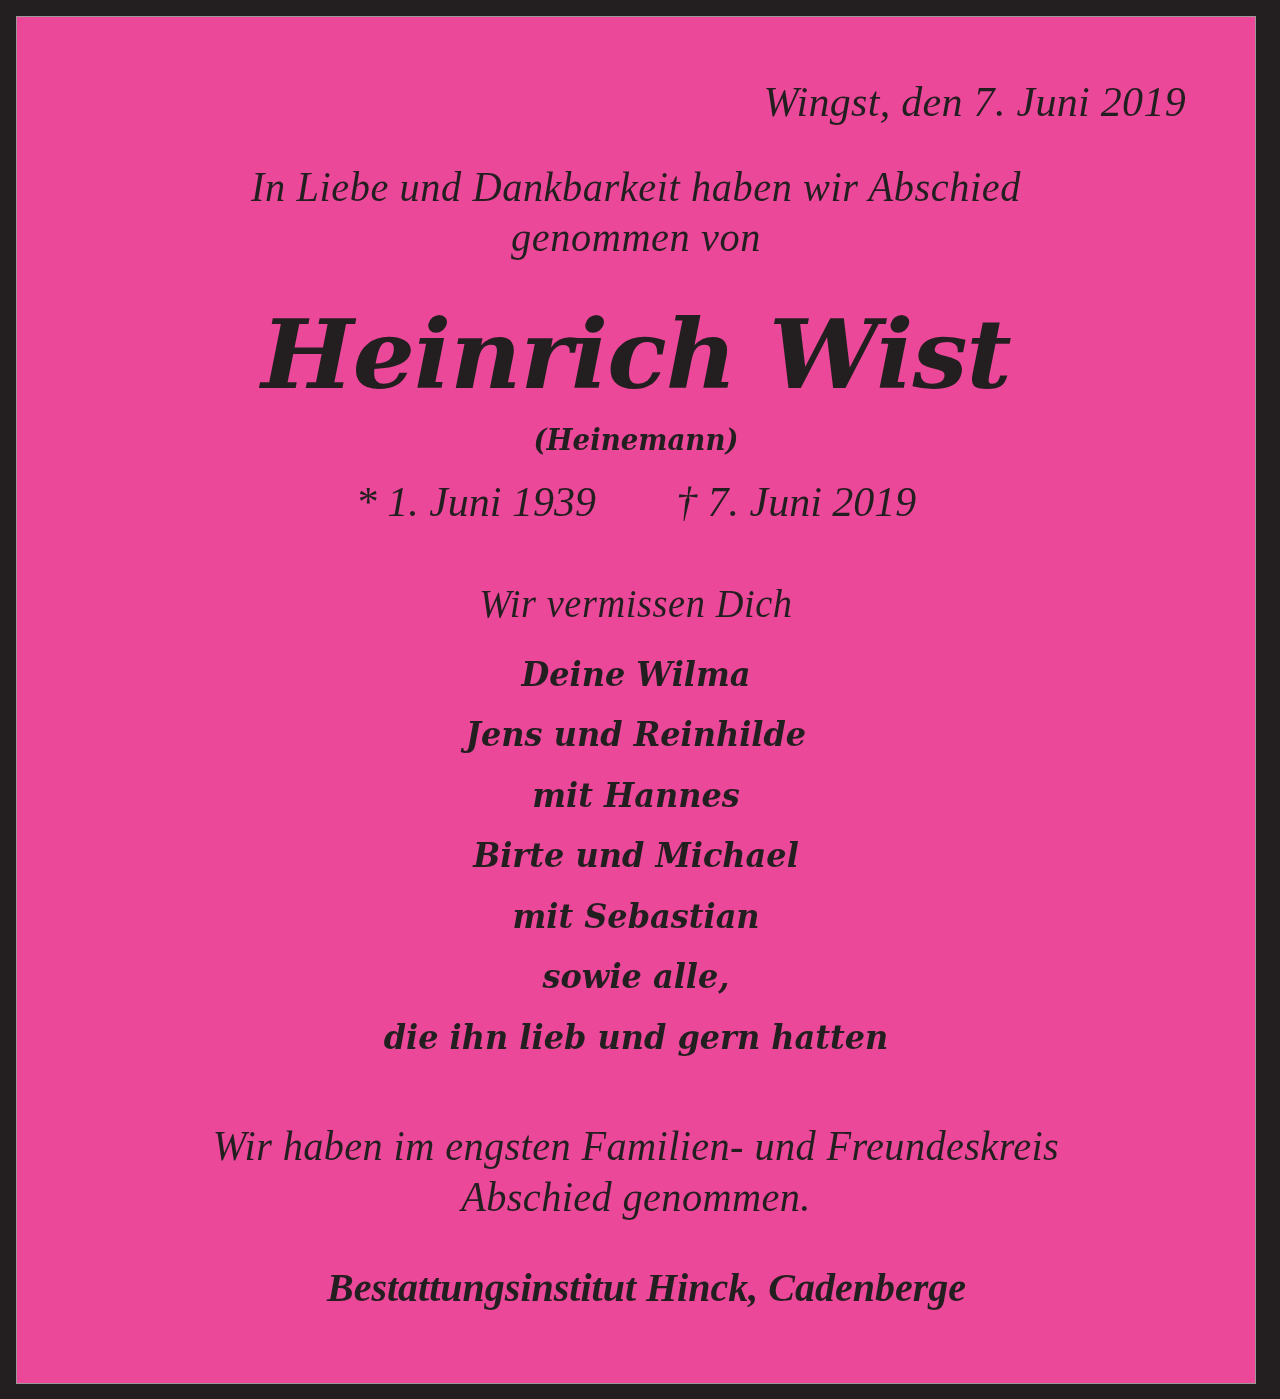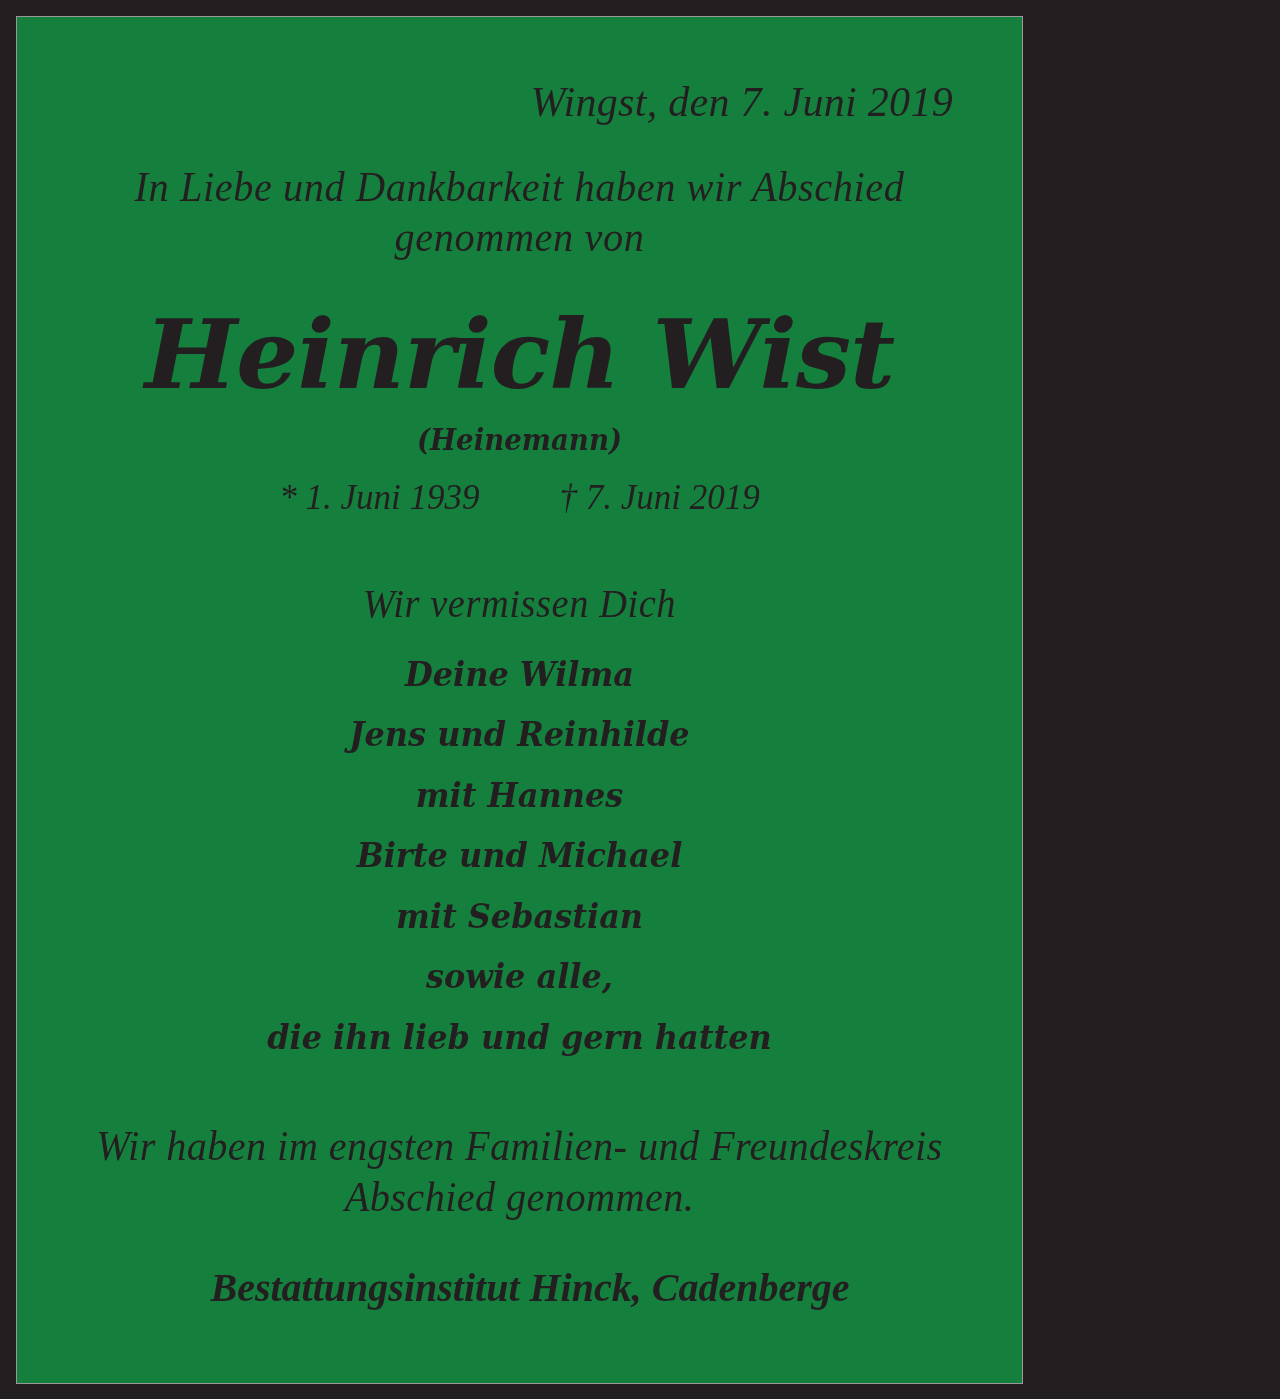--- a/index.html
+++ b/index.html
@@ -5,22 +5,22 @@
     html, body { margin: 0; padding: 0; }
     body {
       width: 1280px; height: 1399px;
       background: #231f20;
       position: relative;
       overflow: hidden;
     }
     .sheet {
       position: absolute;
       left: 16px; top: 16px;
-      width: 1007px; height: 1368px;
-      background: #15803d;
+      width: 1240px; height: 1368px;
+      background: #ec4899;
       box-shadow: inset 0 0 0 1px #9a9898;
       color: #231f20;
       font-family: "DejaVu Serif", "Liberation Serif", serif;
     }
     .line {
       position: absolute;
       left: 0; right: 0;
       text-align: center;
       white-space: nowrap;
       font-style: italic;
@@ -52,21 +52,21 @@
     .alias {
       font-family: "DejaVu Serif", serif;
       font-weight: bold;
       font-style: italic;
       font-size: 30px;
       transform: scaleX(0.92);
     }
     .dates {
       font-family: "Liberation Serif", serif;
       font-style: italic;
-      font-size: 35px;
+      font-size: 42px;
     }
     .dates .gap { display: inline-block; width: 80px; }
     .miss { font-size: 40px; letter-spacing: 0.6px; }
     .family {
       font-family: "DejaVu Serif", serif;
       font-weight: bold;
       font-style: italic;
       font-size: 34px;
       transform: scaleX(0.94);
     }

